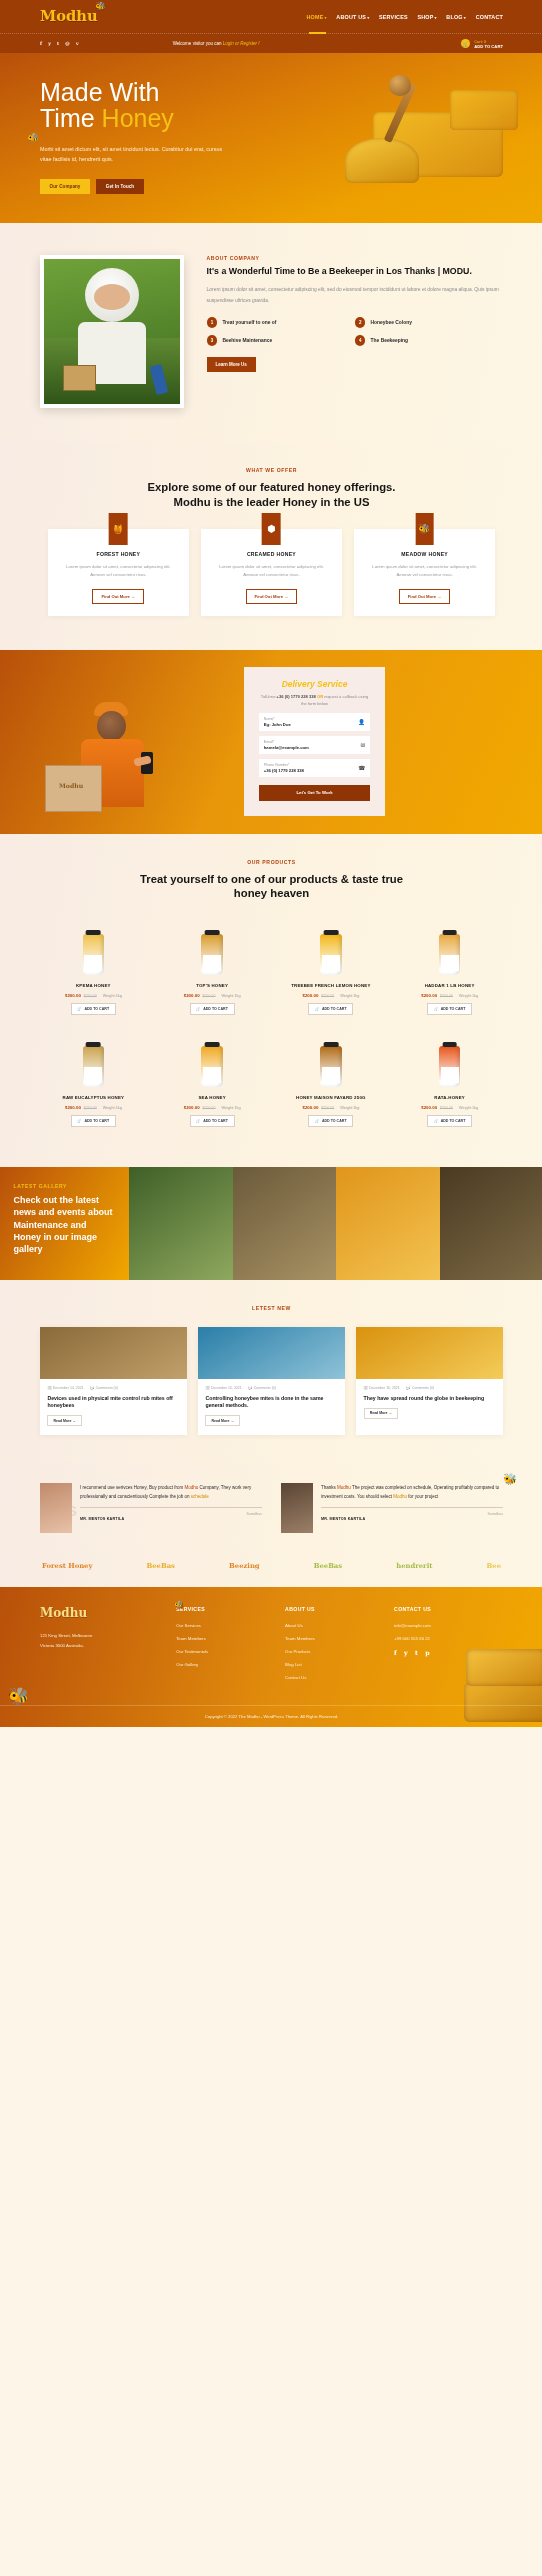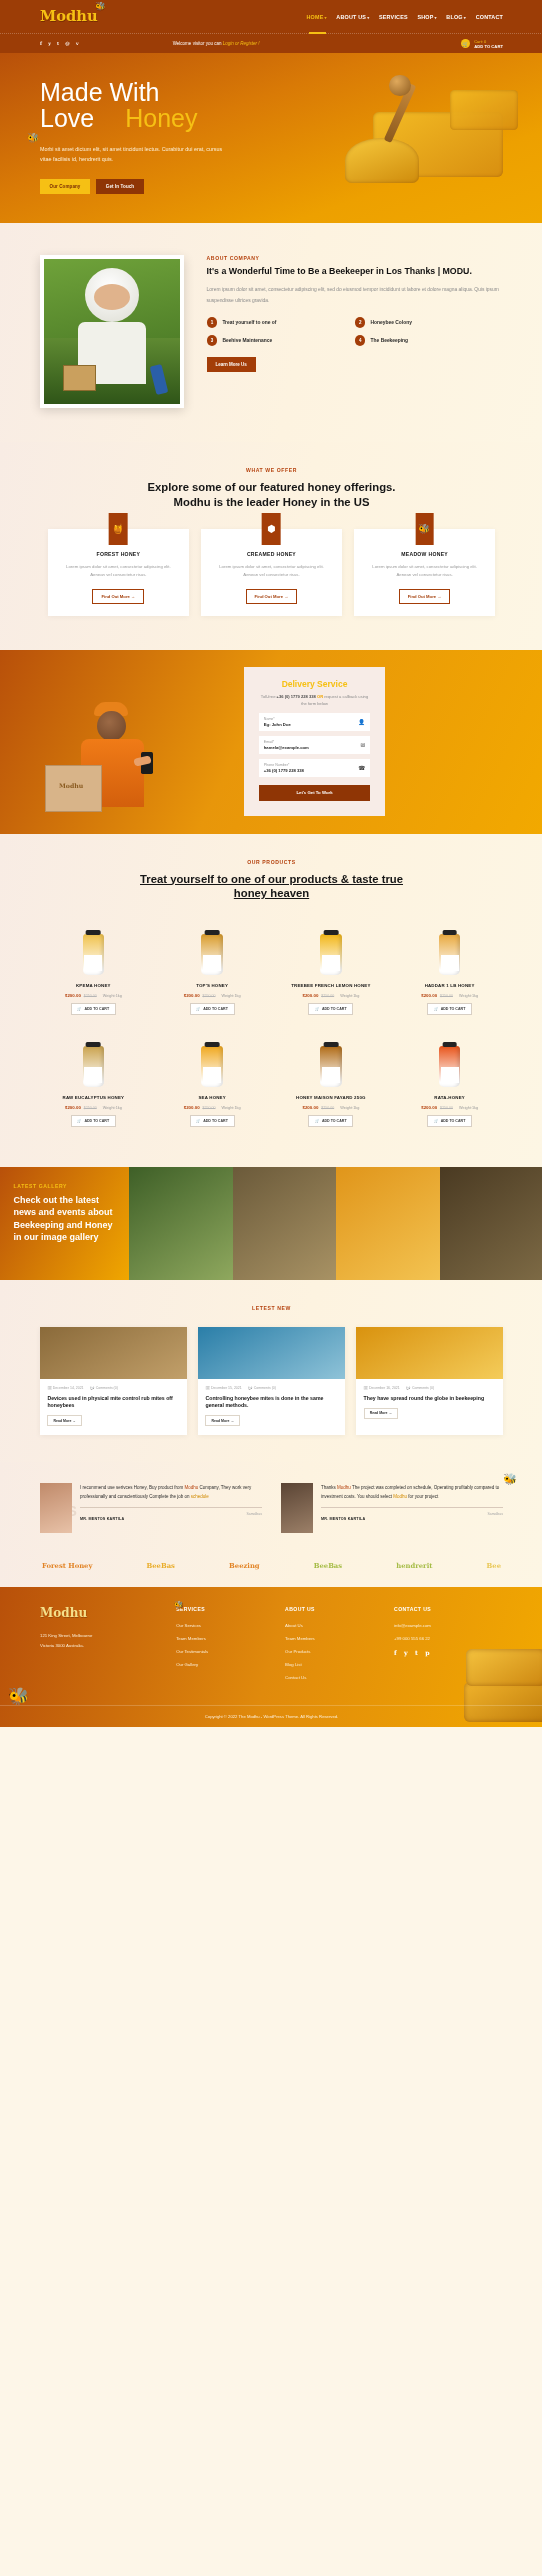--- a/index.html
+++ b/index.html
@@ -22,21 +22,21 @@
   .welcome i{color:#f6c014;}
   .cartwrap{display:flex;align-items:center;gap:4px;}
   .cart-ic{width:9.6px;height:9.6px;border-radius:50%;background:#f6c014;color:#7a2c04;font-size:5.1px;display:flex;align-items:center;justify-content:center;}
   .cart-t1{font-size:4px;color:#f6c014;}
   .cart-t2{font-size:4.2px;color:#fff;font-weight:bold;}
 
   
   .hero{height:170px;background:linear-gradient(160deg,#b8500a 0%,#d97a06 38%,#eda000 75%,#f0a800 100%);position:relative;overflow:hidden;}
   .hero-in{padding:27px 0 0 40px;position:relative;z-index:3;width:271px;}
   .hero h1{font-size:25px;line-height:1.03;color:#fff;font-weight:normal;}
-  .hero h1 .yl{color:#f6c014;margin-left:24px;}
+  .hero h1 .yl{color:#f6c014;}
   .hero h1 .bee2{position:absolute;left:-12.4px;top:29px;font-size:9.6px;}
   .hero p{margin-top:12.4px;font-size:5.4px;line-height:1.85;color:#fdf0d8;max-width:187px;}
   .hero-btns{margin-top:14.7px;display:flex;gap:6.2px;}
   .btn{display:inline-block;font-size:4.5px;font-weight:bold;padding:5.1px 9.6px;color:#fff;text-decoration:none;letter-spacing:0.1px;}
   .btn-y{background:#f6c014;color:#7a2c04;}
   .btn-b{background:#8f3505;}
   .hero-img{position:absolute;right:5.7px;top:17px;width:209px;height:130px;z-index:2;}
 
   
   .comb{position:absolute;border-radius:2.3px;background:linear-gradient(150deg,#f3bb24,#d88f10);box-shadow:inset 0 0 3.4px rgba(120,60,0,.45);}
@@ -67,21 +67,21 @@
   .card-ic{position:absolute;top:-16px;left:50%;transform:translateX(-50%);width:18.7px;height:32px;background:#a33d08;display:flex;align-items:center;justify-content:center;color:#fff;font-size:9.6px;}
   .card h3{font-size:5.1px;font-weight:bold;letter-spacing:0.3px;color:#141414;}
   .card p{font-size:4.3px;line-height:2;color:#9a9a9a;margin-top:5.7px;}
   .fob{margin-top:8.5px;display:inline-block;border:0.6px solid #a33d08;color:#a33d08;font-size:4.2px;font-weight:bold;padding:4px 8px;text-decoration:none;}
 
   
   .deliv{background:linear-gradient(115deg,#b8500a,#e8960a 45%,#f2a900);padding:17px 40px 13.6px;display:flex;align-items:flex-end;gap:17px;position:relative;overflow:hidden;}
   .courier{width:187px;height:122px;position:relative;flex:none;}
   .form{background:#f7ece7;padding:12.4px 14.7px 14.7px;width:141px;margin-bottom:4.5px;}
   .form h3{text-align:center;font-size:8.5px;font-weight:bold;color:#141414;}
-  .form h3 span{color:#f6c014;}
+  .form h3 span{color:#f6c014;font-style:italic;}
   .form .toll{text-align:center;font-size:4.1px;line-height:1.75;color:#8d8d8d;margin-top:4px;}
   .form .toll b{color:#4a4a4a;}
   .form .toll i{color:#f0a500;font-style:normal;font-weight:bold;}
   .fld{background:#fff;margin-top:5.1px;padding:4px 5.1px;display:flex;align-items:center;justify-content:space-between;}
   .fld-lbl{font-size:3.6px;color:#9a9a9a;}
   .fld-val{font-size:4.2px;color:#222;font-weight:bold;margin-top:1.1px;}
   .fld-ic{font-size:5.7px;color:#444;}
   .submit{margin-top:7.4px;width:100%;background:#8f3505;color:#fff;border:0;font-size:4.3px;font-weight:bold;padding:5.7px 0;font-family:inherit;cursor:pointer;}
 
   
@@ -198,21 +198,21 @@
     <div class="comb" style="left:17px;top:68px;width:74px;height:45px;border-radius:50% 50% 6.8px 6.8px;background:linear-gradient(160deg,#f7c93c,#cf8c0c);"></div>
     <div class="dipper" style="left:68px;top:11.3px;width:8px;height:62px;transform:rotate(24deg);"></div>
     <div class="dipper" style="left:61px;top:4.5px;width:21.5px;height:21.5px;border-radius:50%;background:radial-gradient(circle at 35% 30%,#e0a95c,#8c5a1d);"></div>
     <div class="comb" style="left:122px;top:20px;width:68px;height:40px;border-radius:4.5px;opacity:.92;"></div>
   </div>
   <div class="hero-in">
     <h1>
       <span>Made With</span><br>
       <span style="position:relative;">
         <span class="bee2">🐝</span>
-        <span>Love</span>
+        <span>Time</span>
       </span>
       <span class="yl">Honey</span>
     </h1>
     <p>Morbi sit amet dictum elit, sit amet tincidunt lectus. Curabitur dui erat, cursus vitae facilisis id, hendrerit quis.</p>
     <div class="hero-btns">
       <a href="#" class="btn btn-y">Our Company</a>
       <a href="#" class="btn btn-b">Get In Touch</a>
     </div>
   </div>
 </section>
@@ -322,21 +322,21 @@
         <div class="fld-val">+36 (0) 1779 228 338</div>
       </div>
       <div class="fld-ic">☎</div>
     </div>
     <button class="submit">Let's Get To Work</button>
   </div>
 </section>
 
 <section class="sec prods">
   <div class="eyebrow">OUR PRODUCTS</div>
-  <div class="h2" style="margin-top:6.8px;text-decoration:underline;">
+  <div class="h2" style="margin-top:6.8px;">
     <span>Treat yourself to one of our products &amp; taste true</span><br>
     <span>honey heaven</span>
   </div>
   <div class="pgrid" id="pgrid">
       <div class="pcell"><div class="pimg">
           <div style="width:21.5px;height:41px;border-radius:3.4px 3.4px 5.1px 5.1px;background:linear-gradient(180deg,#f0c14a,#fff 88%);position:relative;box-shadow:inset -2.3px 0 3.4px rgba(0,0,0,.12);">
             <div style="position:absolute;left:50%;top:-4px;transform:translateX(-50%);width:14.7px;height:5.1px;background:#232323;border-radius:1.7px;"></div>
             <div style="position:absolute;left:1.7px;bottom:4.5px;right:1.7px;height:16px;background:#fff;"></div>
           </div>
         </div><div class="pname">KPEMA HONEY</div><div class="prow">
@@ -437,21 +437,21 @@
         </div><a href="#" class="atc">
           <span>🛒</span>
           <span>ADD TO CART</span>
         </a></div>
     </div>
 </section>
 
 <section class="gal">
   <div class="gal-txt">
     <div class="eyebrow">LATEST GALLERY</div>
-    <h2>Check out the latest news and events about Beekeeping and Honey in our image gallery</h2>
+    <h2>Check out the latest news and events about Maintenance and Honey in our image gallery</h2>
   </div>
   <div class="gal-imgs" id="galimgs">
       <div class="gi" style="background: linear-gradient(145deg, rgb(62, 95, 39), rgb(143, 168, 94));"></div>
       <div class="gi" style="background: linear-gradient(145deg, rgb(107, 90, 58), rgb(168, 146, 100));"></div>
       <div class="gi" style="background: linear-gradient(145deg, rgb(224, 149, 26), rgb(243, 195, 81));"></div>
       <div class="gi" style="background: linear-gradient(145deg, rgb(74, 58, 34), rgb(125, 106, 69));"></div>
     </div>
 </section>
 
 <section class="sec blog">

